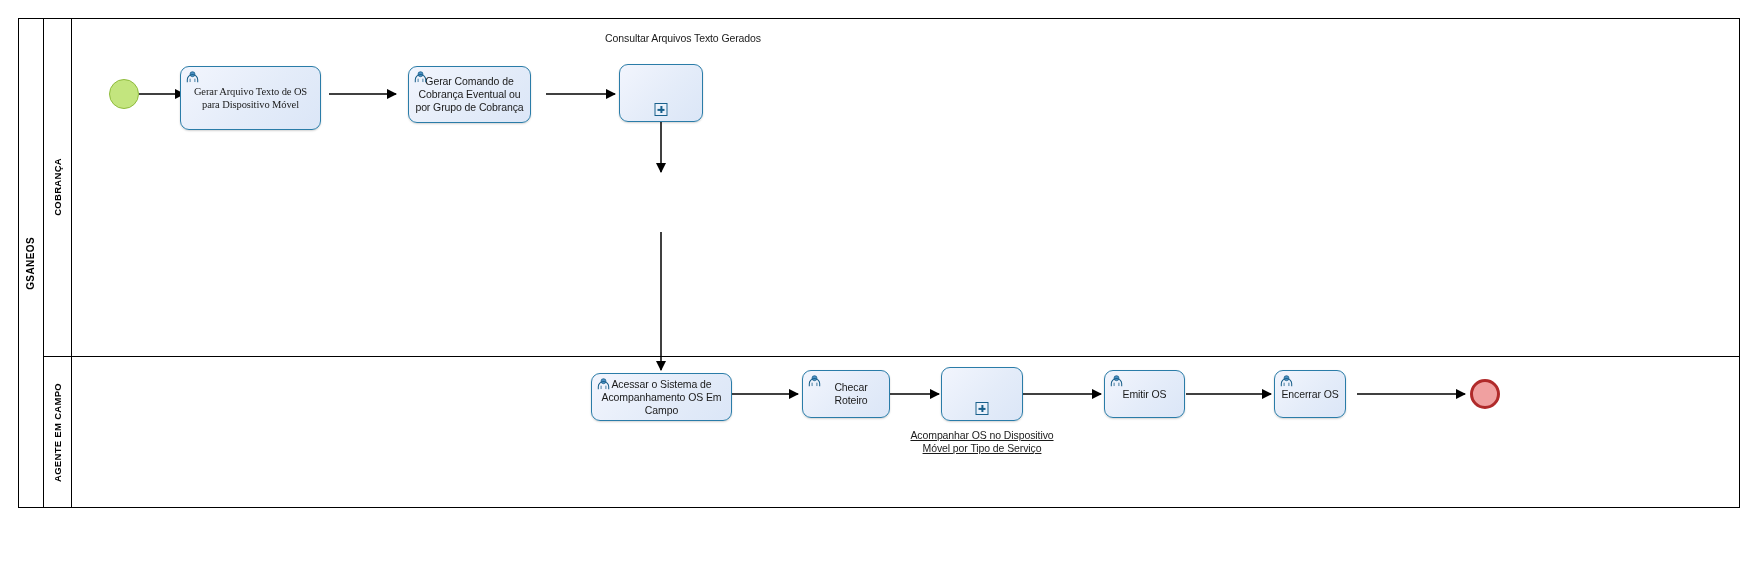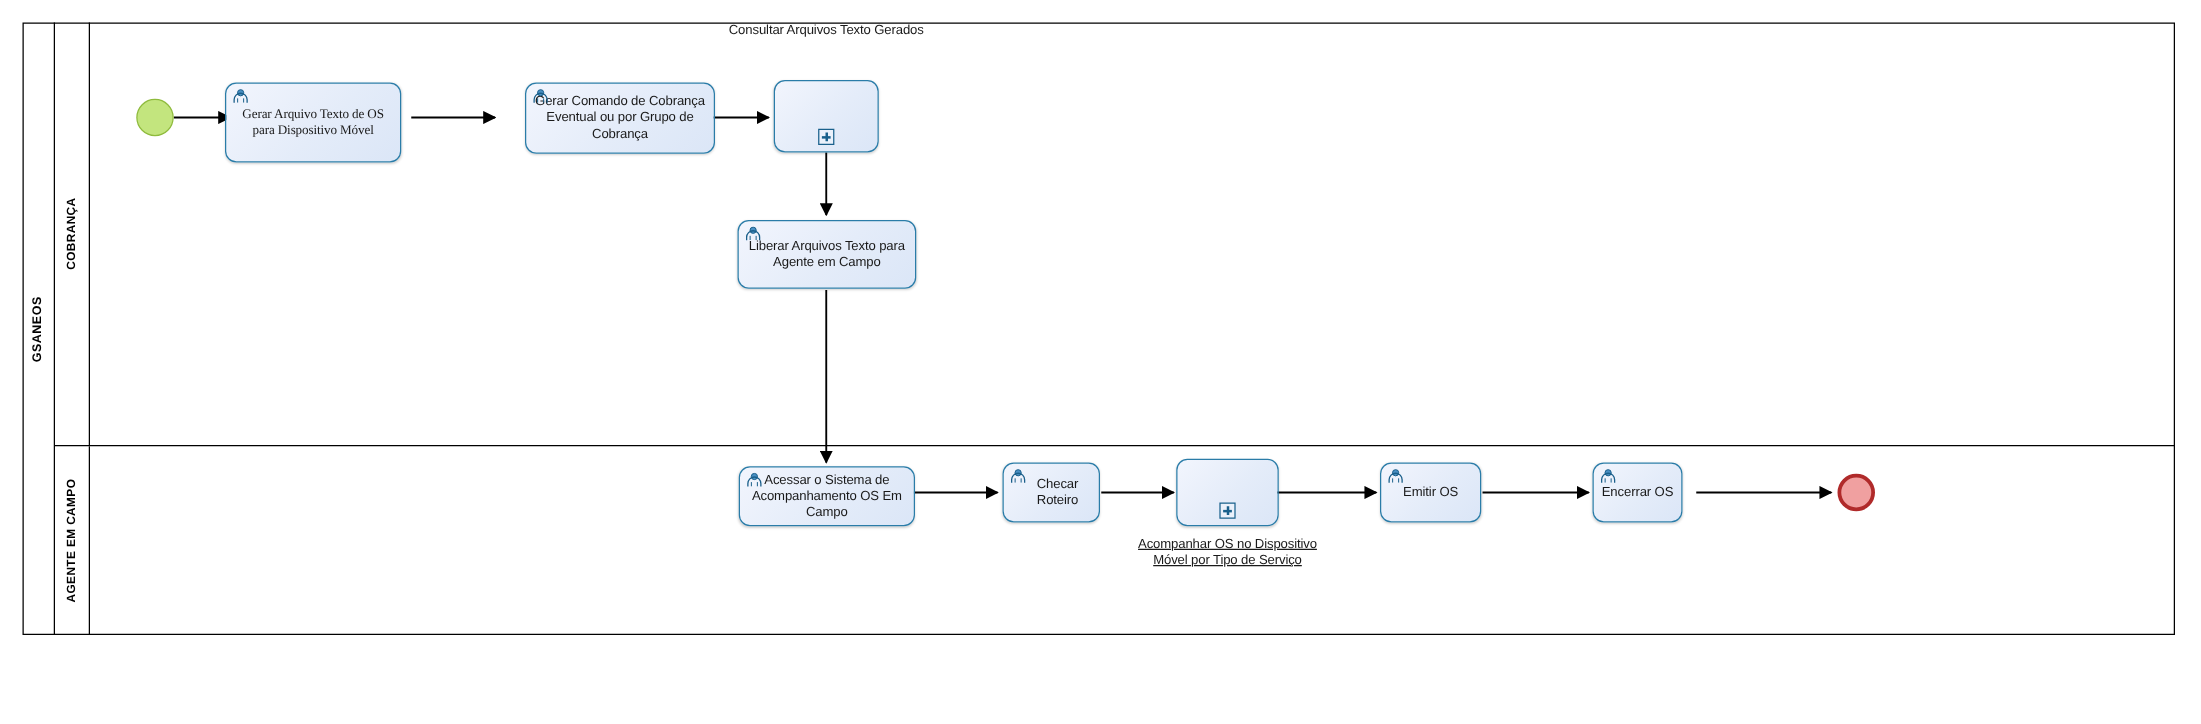--- a/index.html
+++ b/index.html
@@ -234,54 +234,46 @@
 
   <div class="task" style="left:180px; top:66px; width:141px; height:64px;font-family:Liberation Serif, serif;">
     <svg class="user-icon" viewBox="0 0 16 15" xmlns="http://www.w3.org/2000/svg">
       <circle cx="8" cy="4" r="3.1" fill="#4a90c4" stroke="#1a5f8a" stroke-width="1"></circle>
       <path d="M 1.5 14 L 1.5 11 A 6.5 6.5 0 0 1 14.5 11 L 14.5 14" fill="none" stroke="#1a5f8a" stroke-width="1.3"></path>
       <path d="M 5 13.8 L 5 9.6 M 11 13.8 L 11 9.6" fill="none" stroke="#1a5f8a" stroke-width="1"></path>
     </svg>
     <div class="task-label">Gerar Arquivo Texto de OS para Dispositivo Móvel</div>
   </div>
 
-  <div class="task" style="left:420px; top:66px; width:152px; height:57px;">
+  <div class="task" style="left:408px; top:66px; width:123px; height:57px;">
     <svg class="user-icon" viewBox="0 0 16 15" xmlns="http://www.w3.org/2000/svg">
       <circle cx="8" cy="4" r="3.1" fill="#4a90c4" stroke="#1a5f8a" stroke-width="1"></circle>
       <path d="M 1.5 14 L 1.5 11 A 6.5 6.5 0 0 1 14.5 11 L 14.5 14" fill="none" stroke="#1a5f8a" stroke-width="1.3"></path>
       <path d="M 5 13.8 L 5 9.6 M 11 13.8 L 11 9.6" fill="none" stroke="#1a5f8a" stroke-width="1"></path>
     </svg>
     <div class="task-label">Gerar Comando de Cobrança Eventual ou por Grupo de Cobrança</div>
   </div>
 
-  <div class="caption" style="left:561px; top:18px; width:200px;">Consultar Arquivos Texto Gerados</div>
+  <div class="caption" style="left:561px; top:32px; width:200px;text-align:right;">Consultar Arquivos Texto Gerados</div>
   <div class="task" style="left:619px; top:64px; width:84px; height:58px;">
     <div class="task-label"></div>
     <div class="subprocess-marker"></div>
   </div>
 
-  <div class="task" style="left:590px; top:176px; width:143px; height:55px;">
-    <svg class="user-icon" viewBox="0 0 16 15" xmlns="http://www.w3.org/2000/svg">
-      <circle cx="8" cy="4" r="3.1" fill="#4a90c4" stroke="#1a5f8a" stroke-width="1"></circle>
-      <path d="M 1.5 14 L 1.5 11 A 6.5 6.5 0 0 1 14.5 11 L 14.5 14" fill="none" stroke="#1a5f8a" stroke-width="1.3"></path>
-      <path d="M 5 13.8 L 5 9.6 M 11 13.8 L 11 9.6" fill="none" stroke="#1a5f8a" stroke-width="1"></path>
-    </svg>
-    <div class="task-label">Liberar Arquivos Texto para Agente em Campo</div>
-  </div>
 
   <div class="task" style="left:591px; top:373px; width:141px; height:48px;justify-content:flex-end;">
     <svg class="user-icon" viewBox="0 0 16 15" xmlns="http://www.w3.org/2000/svg">
       <circle cx="8" cy="4" r="3.1" fill="#4a90c4" stroke="#1a5f8a" stroke-width="1"></circle>
       <path d="M 1.5 14 L 1.5 11 A 6.5 6.5 0 0 1 14.5 11 L 14.5 14" fill="none" stroke="#1a5f8a" stroke-width="1.3"></path>
       <path d="M 5 13.8 L 5 9.6 M 11 13.8 L 11 9.6" fill="none" stroke="#1a5f8a" stroke-width="1"></path>
     </svg>
     <div class="task-label">Acessar o Sistema de Acompanhamento OS Em Campo</div>
   </div>
 
-  <div class="task" style="left:802px; top:370px; width:78px; height:48px;padding-left:14px;">
+  <div class="task" style="left:802px; top:370px; width:88px; height:48px;padding-left:14px;">
     <svg class="user-icon" viewBox="0 0 16 15" xmlns="http://www.w3.org/2000/svg">
       <circle cx="8" cy="4" r="3.1" fill="#4a90c4" stroke="#1a5f8a" stroke-width="1"></circle>
       <path d="M 1.5 14 L 1.5 11 A 6.5 6.5 0 0 1 14.5 11 L 14.5 14" fill="none" stroke="#1a5f8a" stroke-width="1.3"></path>
       <path d="M 5 13.8 L 5 9.6 M 11 13.8 L 11 9.6" fill="none" stroke="#1a5f8a" stroke-width="1"></path>
     </svg>
     <div class="task-label">Checar Roteiro</div>
   </div>
 
   <div class="task" style="left:941px; top:367px; width:82px; height:54px;">
     <div class="task-label"></div>

